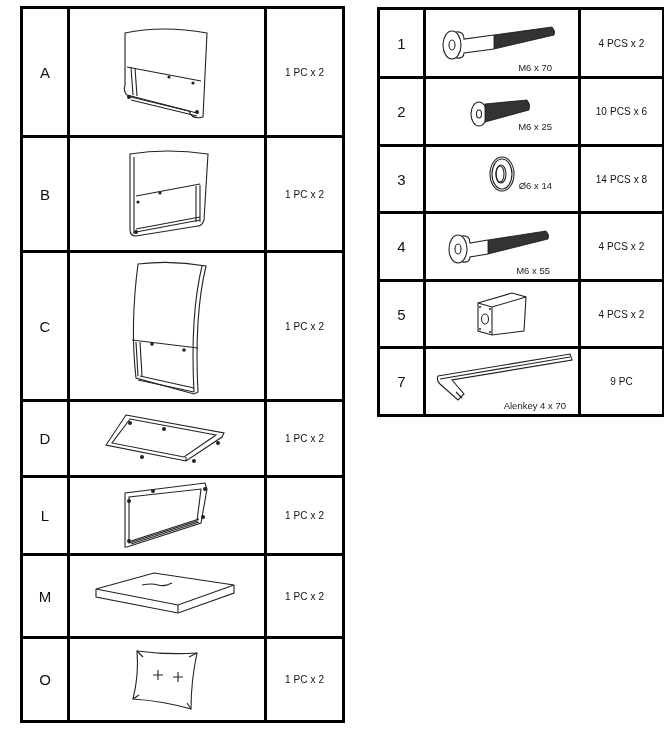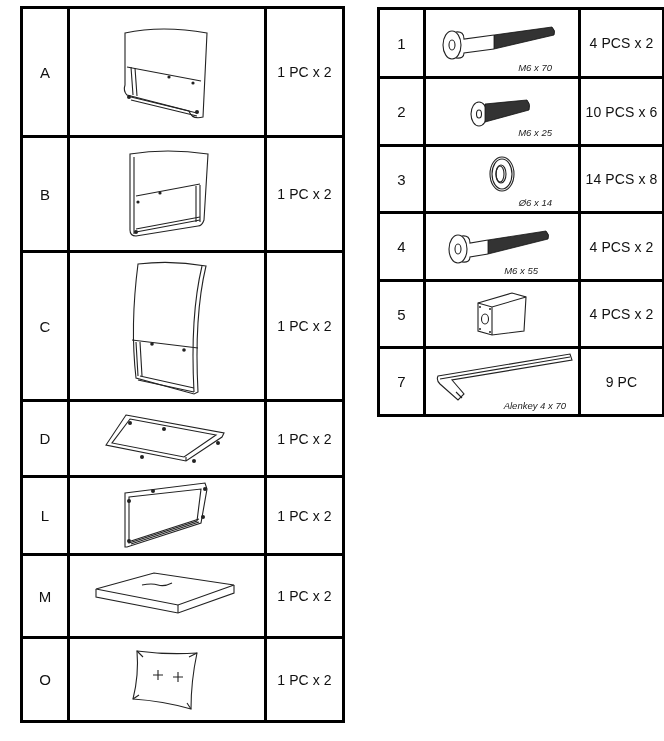--- a/index.html
+++ b/index.html
@@ -3,22 +3,22 @@
 <meta charset="utf-8">
 <style>
   html, body { margin: 0; padding: 0; background: #ffffff; }
   body { width: 664px; height: 741px; position: relative; overflow: hidden;
          font-family: "Liberation Sans", sans-serif; color: #111; }
   table.parts { position: absolute; border-collapse: collapse; table-layout: fixed; }
   table.parts td { border: 3px solid #000; padding: 0; text-align: center; vertical-align: middle; position: relative; }
   #tbl-panels { left: 20px; top: 6px; width: 322px; }
   #tbl-hardware { left: 377px; top: 7px; width: 285px; }
   .label { font-size: 15px; }
-  .qty { font-size: 14px; letter-spacing: 0.1px; }
-  .spec { position: absolute; font-size: 9.5px; color: #222; font-style: italic; }
+  .qty { font-size: 10px; letter-spacing: 0.1px; }
+  .spec { position: absolute; font-size: 9.5px; color: #222; }
   svg { display: block; margin: 0 auto; }
   svg .ln { fill: none; stroke: #222; stroke-width: 1.1; }
   svg .thr { fill: #333; stroke: #111; stroke-width: 0.8; }
 </style>
 </head>
 <body>
 
 <table class="parts" id="tbl-panels">
   <colgroup>
       <col style="width:47px">
@@ -153,47 +153,47 @@
     <td class="qty">4 PCS x 2</td>
   </tr>
   <tr style="height:68px">
     <td class="label">2</td>
     <td>
       <svg width="70" height="40" viewBox="0 0 70 40">
         <ellipse class="ln" cx="12" cy="22" rx="8" ry="12"></ellipse>
         <ellipse class="ln" cx="12" cy="22" rx="2.5" ry="4"></ellipse>
         <path class="thr" d="M18,12 L60,8 Q64,12 62,18 L18,30 Z"></path>
       </svg>
-      <span class="spec" style="right:26px;bottom:6px">M6 x 25</span>
+      <span class="spec" style="right:26px;bottom:12px">M6 x 25</span>
     </td>
     <td class="qty">10 PCS x 6</td>
   </tr>
   <tr style="height:67px">
     <td class="label">3</td>
     <td>
       <svg width="40" height="44" viewBox="0 0 40 44" style="margin-top:-10px">
         <ellipse class="ln" cx="20" cy="22" rx="12" ry="17"></ellipse>
         <ellipse class="ln" cx="20" cy="22" rx="10" ry="15"></ellipse>
         <ellipse class="ln" cx="19" cy="22" rx="5" ry="9"></ellipse>
         <ellipse class="ln" cx="18" cy="22" rx="4" ry="8"></ellipse>
       </svg>
-      <span class="spec" style="right:26px;bottom:3px">Ø6 x 14</span>
+      <span class="spec" style="right:26px;bottom:20px">Ø6 x 14</span>
     </td>
     <td class="qty">14 PCS x 8</td>
   </tr>
   <tr style="height:68px">
     <td class="label">4</td>
     <td>
       <svg width="110" height="44" viewBox="0 0 110 44" style="margin:0 0 0 20px">
         <ellipse class="ln" cx="12" cy="24" rx="9" ry="14"></ellipse>
         <ellipse class="ln" cx="12" cy="24" rx="3" ry="5"></ellipse>
         <path class="ln" d="M16,11 Q24,10 24,18 L42,15 M16,37 Q24,38 24,32 L42,29"></path>
         <path class="thr" d="M42,15 L100,6 Q104,10 102,14 L42,29 Z"></path>
       </svg>
-      <span class="spec" style="right:40px;bottom:3px">M6 x 55</span>
+      <span class="spec" style="right:28px;bottom:3px">M6 x 55</span>
     </td>
     <td class="qty">4 PCS x 2</td>
   </tr>
   <tr style="height:67px">
     <td class="label">5</td>
     <td>
       <svg width="60" height="50" viewBox="0 0 60 50">
         <path class="ln" d="M6,14 L40,4 L54,8 L52,42 L20,46 L6,42 Z"></path>
         <path class="ln" d="M6,14 L20,18 L54,8 M20,18 L20,46"></path>
         <ellipse class="ln" cx="13" cy="30" rx="3.5" ry="5"></ellipse>

